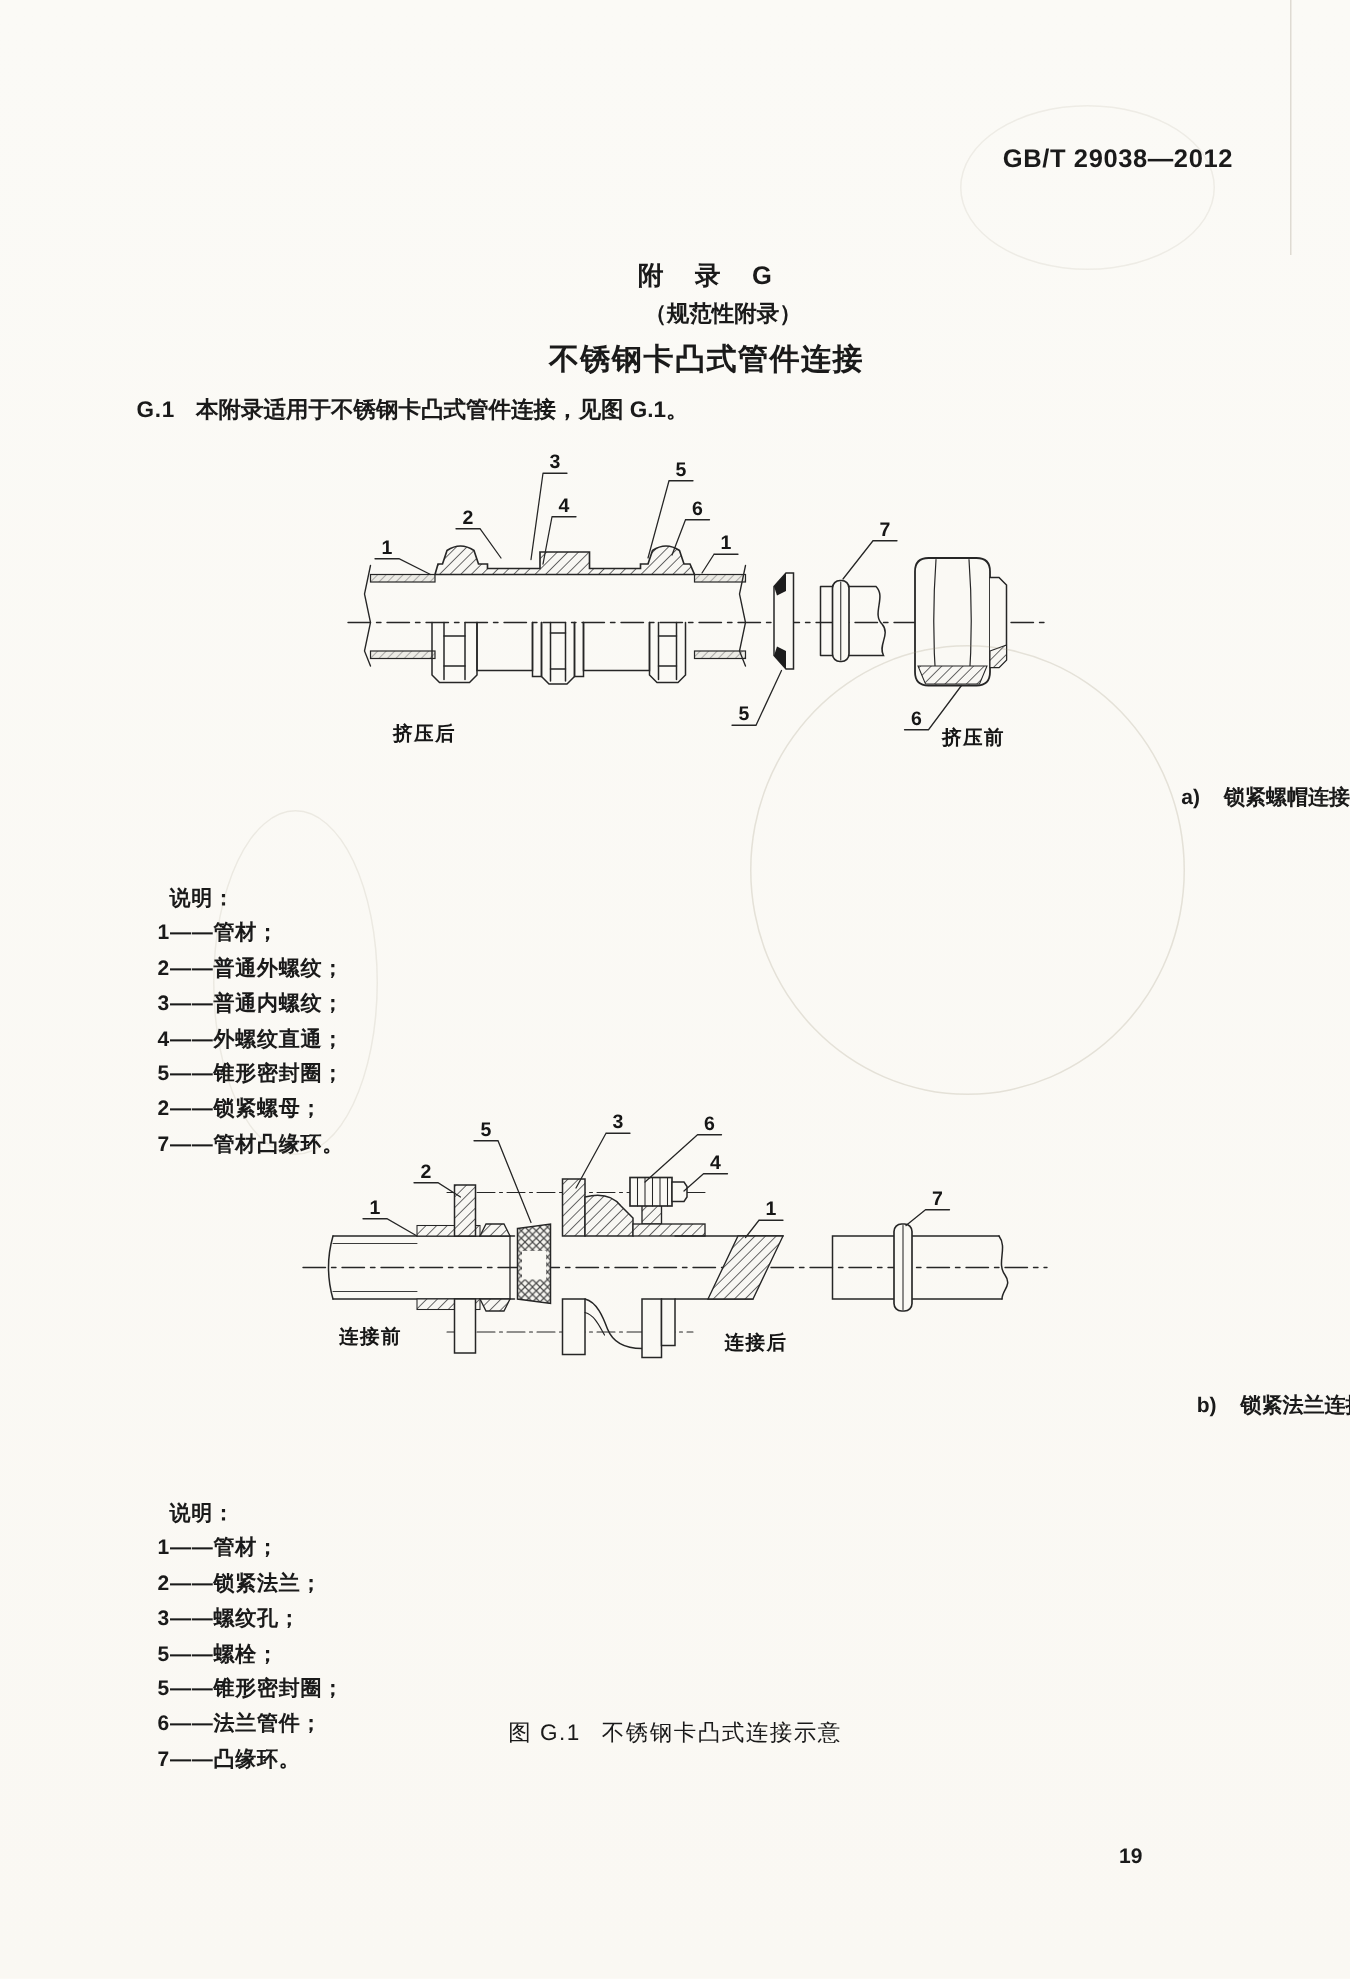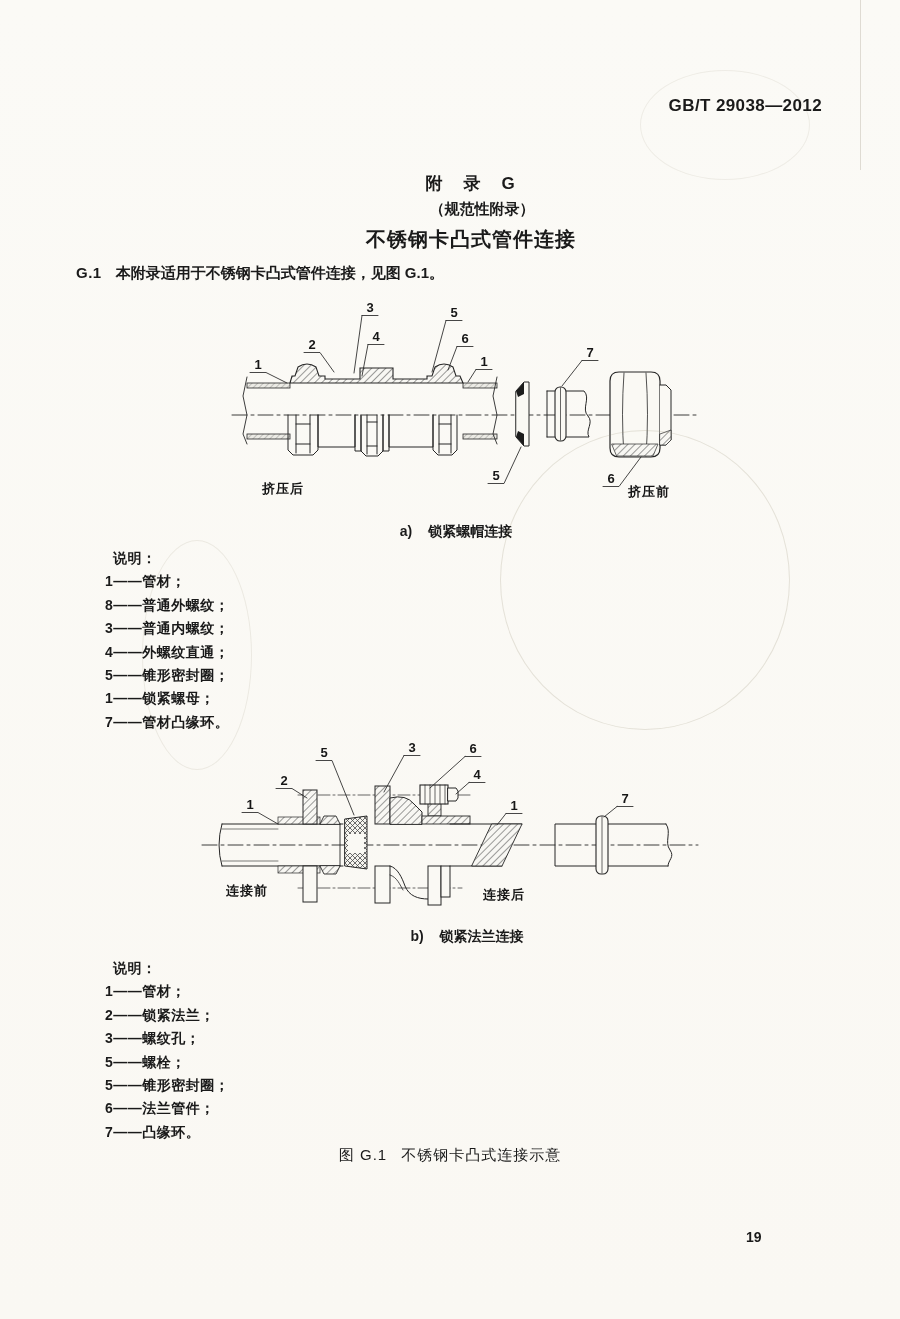--- a/index.html
+++ b/index.html
@@ -8,34 +8,34 @@
     position:relative; width:900px; height:1319px;
     background:linear-gradient(180deg,#fbfaf6 0%,#faf8f3 100%);
     font-family:"Liberation Sans","DejaVu Sans",sans-serif;
     color:#1a1a1a; overflow:hidden;
   }
   .std-code { position:absolute; top:96px; right:78px; font-size:17px; font-weight:700; letter-spacing:.4px; }
   .title-line { position:absolute; left:16px; width:100%; text-align:center; font-weight:700; padding-left:10px; }
   #title-1 { top:172px; font-size:17px; letter-spacing:2px; }
   #title-2 { top:200px; font-size:15px;padding-left:32px; }
   #title-3 { top:226px; font-size:20px; letter-spacing:1px; }
-  .clause { position:absolute; left:76px; top:264px; font-size:15px; font-weight:600; }
+  .clause { position:absolute; left:91px; top:264px; font-size:15px; font-weight:600; }
   .clause .num { font-weight:700; margin-right:14px; letter-spacing:.5px; }
   .diagram { position:absolute; }
   #diagram-a { left:230px; top:297px; }
   #diagram-b { left:200px; top:738px; }
   svg { display:block; }
   svg text { font-family:inherit; fill:#161616; }
   .callout { font-size:13px; font-weight:700; }
   .state-label { font-size:13px; font-weight:700; letter-spacing:1px; }
-  .sub-caption { position:absolute; left:0; width:100%; text-align:center; font-size:14px; font-weight:700; padding-left:12px; }
+  .sub-caption { position:absolute; left:0; width:100%; text-align:right; font-size:14px; font-weight:700; padding-left:12px; }
   #caption-a { top:523px; }
   #caption-b { top:928px;margin-left:11px; }
   .sub-caption .prefix { margin-right:16px; }
-  .legend { position:absolute; left:105px; font-size:14px; font-weight:600; line-height:23.4px; letter-spacing:.5px; }
+  .legend { position:absolute; left:105px; font-size:14px; font-weight:600; line-height:23.4px; letter-spacing:.5px;margin-top:40px; }
   #legend-a { top:547px; }
   #legend-b { top:957px; }
   .legend-heading { padding-left:8px; }
   .fig-caption { position:absolute; top:1146px; left:0; width:100%; text-align:center; font-size:15px; font-weight:400; letter-spacing:1px; }
   .fig-caption .prefix { margin-right:14px; }
   .page-num { position:absolute; left:746px; top:1229px; font-size:14px; font-weight:600; }
   .artifact { position:absolute; border-radius:50%; pointer-events:none; }
   #artifact-1 { left:500px; top:430px; width:290px; height:300px; border:1px solid rgba(150,140,115,.22); }
   #artifact-2 { left:142px; top:540px; width:110px; height:230px; border:1px solid rgba(150,140,115,.14); }
   #artifact-3 { left:640px; top:70px;  width:170px; height:110px; border:1px solid rgba(150,140,115,.12); }
@@ -147,25 +147,25 @@
     </svg>
   </div>
 
   <div class="sub-caption" id="caption-a">
     <span class="prefix">a)</span><span>锁紧螺帽连接</span>
   </div>
 
   <div class="legend" id="legend-a">
     <div class="legend-heading">说明：</div>
     <div class="legend-item">1——管材；</div>
-    <div class="legend-item">8——普通外螺纹；</div>
+    <div class="legend-item">2——普通外螺纹；</div>
     <div class="legend-item">3——普通内螺纹；</div>
     <div class="legend-item">4——外螺纹直通；</div>
     <div class="legend-item">5——锥形密封圈；</div>
-    <div class="legend-item">1——锁紧螺母；</div>
+    <div class="legend-item">2——锁紧螺母；</div>
     <div class="legend-item">7——管材凸缘环。</div>
   </div>
 
   <div class="diagram" id="diagram-b">
     <svg width="500" height="185" viewBox="0 0 500 185">
       <defs>
         <pattern id="hB" width="5" height="5" patternUnits="userSpaceOnUse" patternTransform="rotate(45)">
           <rect width="5" height="5" fill="#f8f7f3"></rect>
           <line x1="0" y1="0" x2="0" y2="5" stroke="#4a4a4a" stroke-width="1.1"></line>
         </pattern>

